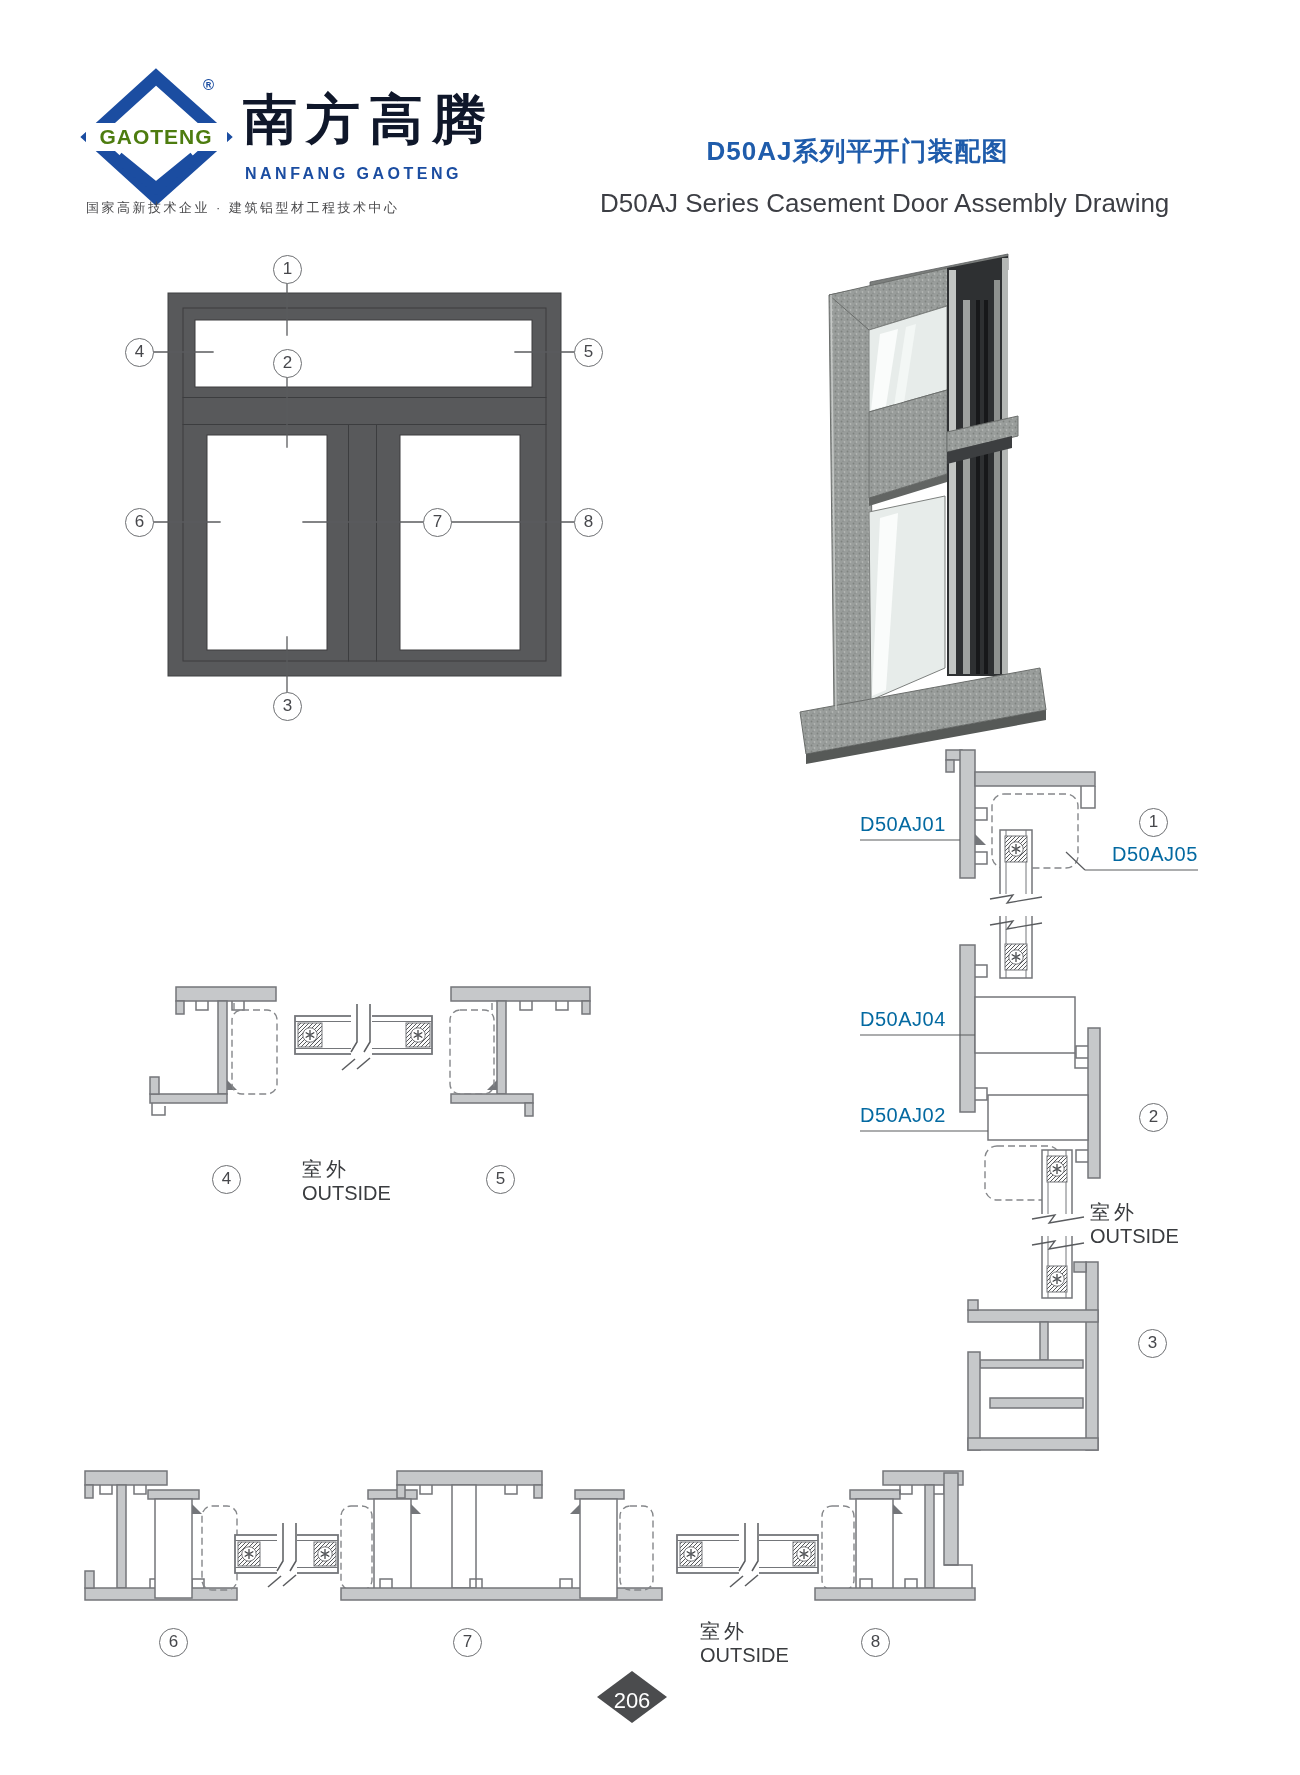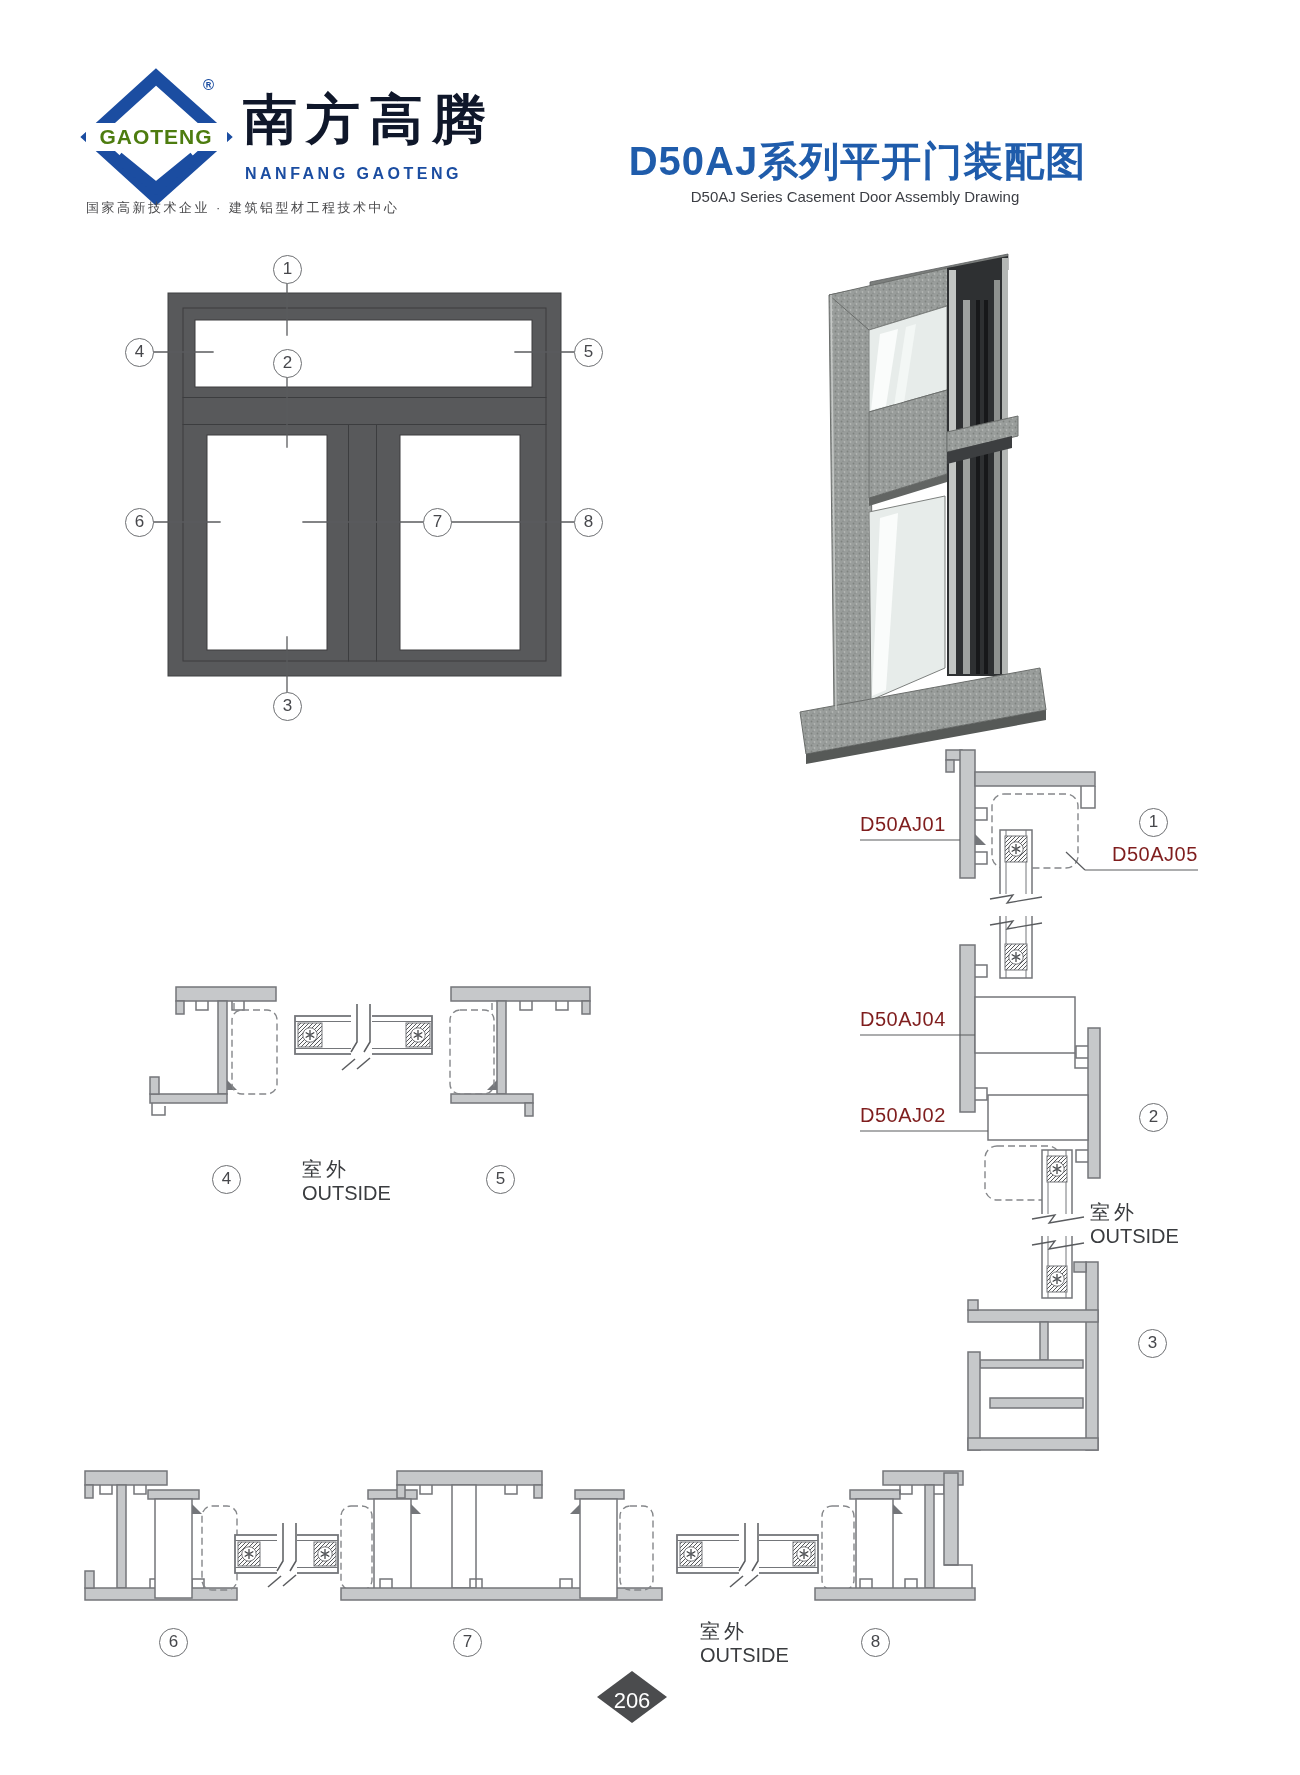--- a/index.html
+++ b/index.html
@@ -2,37 +2,37 @@
 <html><head>
 <meta charset="utf-8">
 <style>
   html,body{margin:0;padding:0;background:#fff;}
   body{width:1300px;height:1775px;position:relative;overflow:hidden;
        font-family:"Liberation Sans",sans-serif;color:#3c3e42;}
   svg.art{position:absolute;left:0;top:0;}
   .callout{position:absolute;width:27px;height:27px;border:1.6px solid #6e7073;
            border-radius:50%;background:#fff;color:#46474b;font-size:17px;
            line-height:25px;text-align:center;}
-  .plabel{position:absolute;font-size:20px;color:#7f1d1d;letter-spacing:.5px;white-space:nowrap;}
+  .plabel{position:absolute;font-size:20px;color:#0369a1;letter-spacing:.5px;white-space:nowrap;}
   .outside{position:absolute;width:120px;text-align:left;color:#3a3c3f;
            font-size:20px;line-height:24px;white-space:nowrap;}
   .outside .cn{letter-spacing:4px;}
   .brand-cn{position:absolute;left:243px;top:84px;font-size:54px;font-weight:bold;
             color:#0f172a;letter-spacing:9px;white-space:nowrap;}
   .brand-en{position:absolute;left:245px;top:165px;font-size:16px;font-weight:bold;
             color:#1b4da1;letter-spacing:3.5px;white-space:nowrap;}
   .brand-mark{position:absolute;left:88px;top:125px;width:136px;text-align:center;
               font-size:21px;font-weight:bold;color:#4d7c0f;letter-spacing:1px;}
   .brand-reg{position:absolute;left:203px;top:76px;font-size:15px;font-weight:bold;color:#1b4da1;}
   .tagline{position:absolute;left:86px;top:199px;font-size:13px;color:#4a4a4c;
            letter-spacing:2.5px;white-space:nowrap;}
   .title-cn{position:absolute;left:620px;top:134px;width:475px;text-align:center;
-            font-size:40px;font-weight:bold;color:#1f5cab;letter-spacing:1px;white-space:nowrap;}
-  .title-en{position:absolute;left:600px;top:188px;width:510px;text-align:center;
-            font-size:15px;color:#3c3e44;white-space:nowrap;}
+            font-size:26px;font-weight:bold;color:#1f5cab;letter-spacing:1px;white-space:nowrap;}
+  .title-en{position:absolute;left:600px;top:188px;width:510px;text-align:right;
+            font-size:26px;color:#3c3e44;white-space:nowrap;}
   .pagenum{position:absolute;left:602px;top:1688px;width:60px;text-align:center;
            font-size:22px;color:#ffffff;}
 </style>
 </head>
 <body>
 
 <svg class="art" width="1300" height="1775" viewBox="0 0 1300 1775">
   <defs>
     <pattern id="speck" width="6" height="6" patternUnits="userSpaceOnUse">
       <rect width="6" height="6" fill="#999d9b"></rect>

